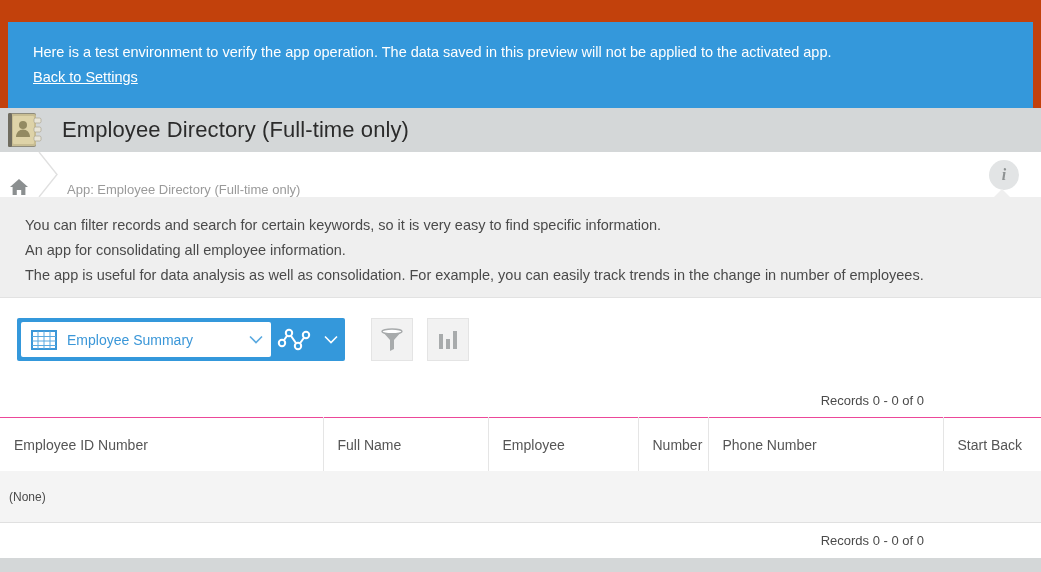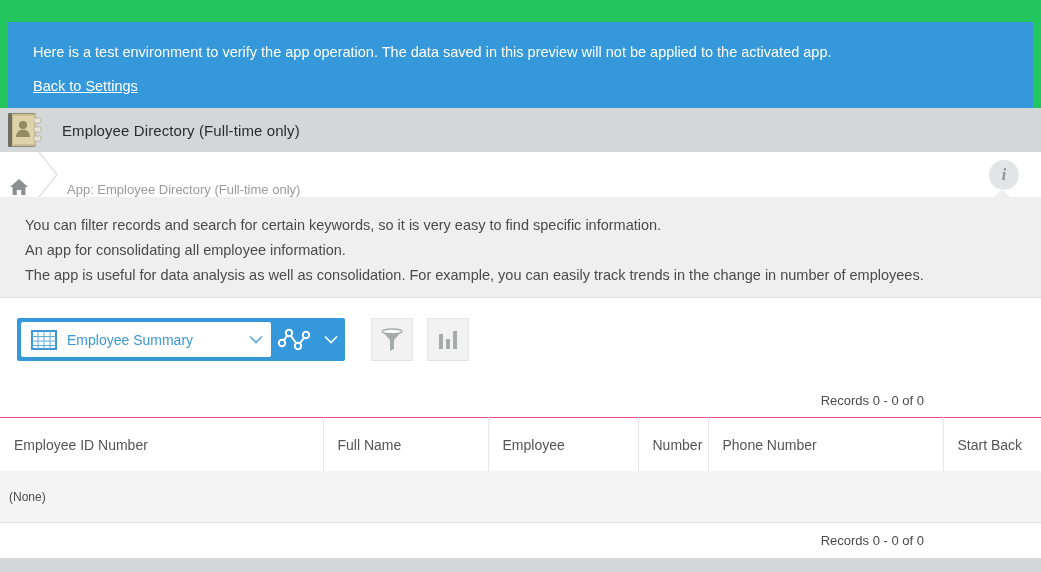--- a/index.html
+++ b/index.html
@@ -5,41 +5,41 @@
   * { box-sizing: border-box; margin: 0; padding: 0; }
   html, body {
     width: 1041px; height: 572px;
     background: #d4d7d8;
     font-family: "Liberation Sans", sans-serif;
     overflow: hidden;
   }
   .screen {
     position: relative;
     width: 1041px; height: 572px;
-    background: #22c55e;
+    background: #c2410c;
   }
 
   
   .banner {
     position: absolute;
     left: 8px; top: 22px;
     width: 1025px; height: 86px;
     background: #3498db;
     color: #ffffff;
     padding: 20px 0 0 25px;
   }
   .banner-text {
     font-size: 14.5px;
     line-height: 20px;
     color: #ffffff;
     white-space: nowrap;
   }
   .banner-link {
     display: inline-block;
-    margin-top: 16px;
+    margin-top: 7px;
     font-size: 14.5px;
     color: #ffffff;
     text-decoration: underline;
     cursor: pointer;
   }
 
   
   .app-header {
     position: absolute;
     left: 0; top: 108px;
@@ -48,21 +48,21 @@
     display: flex;
     align-items: center;
   }
   .app-icon {
     position: absolute;
     left: 6px; top: 2px;
     width: 40px; height: 40px;
   }
   .app-title {
     margin-left: 62px;
-    font-size: 15px;
+    font-size: 22px;
     color: #2b2b2b;
     letter-spacing: .1px;
   }
 
   
   .breadcrumb-bar {
     position: absolute;
     left: 0; top: 152px;
     width: 1041px; height: 45px;
     background: #ffffff;

